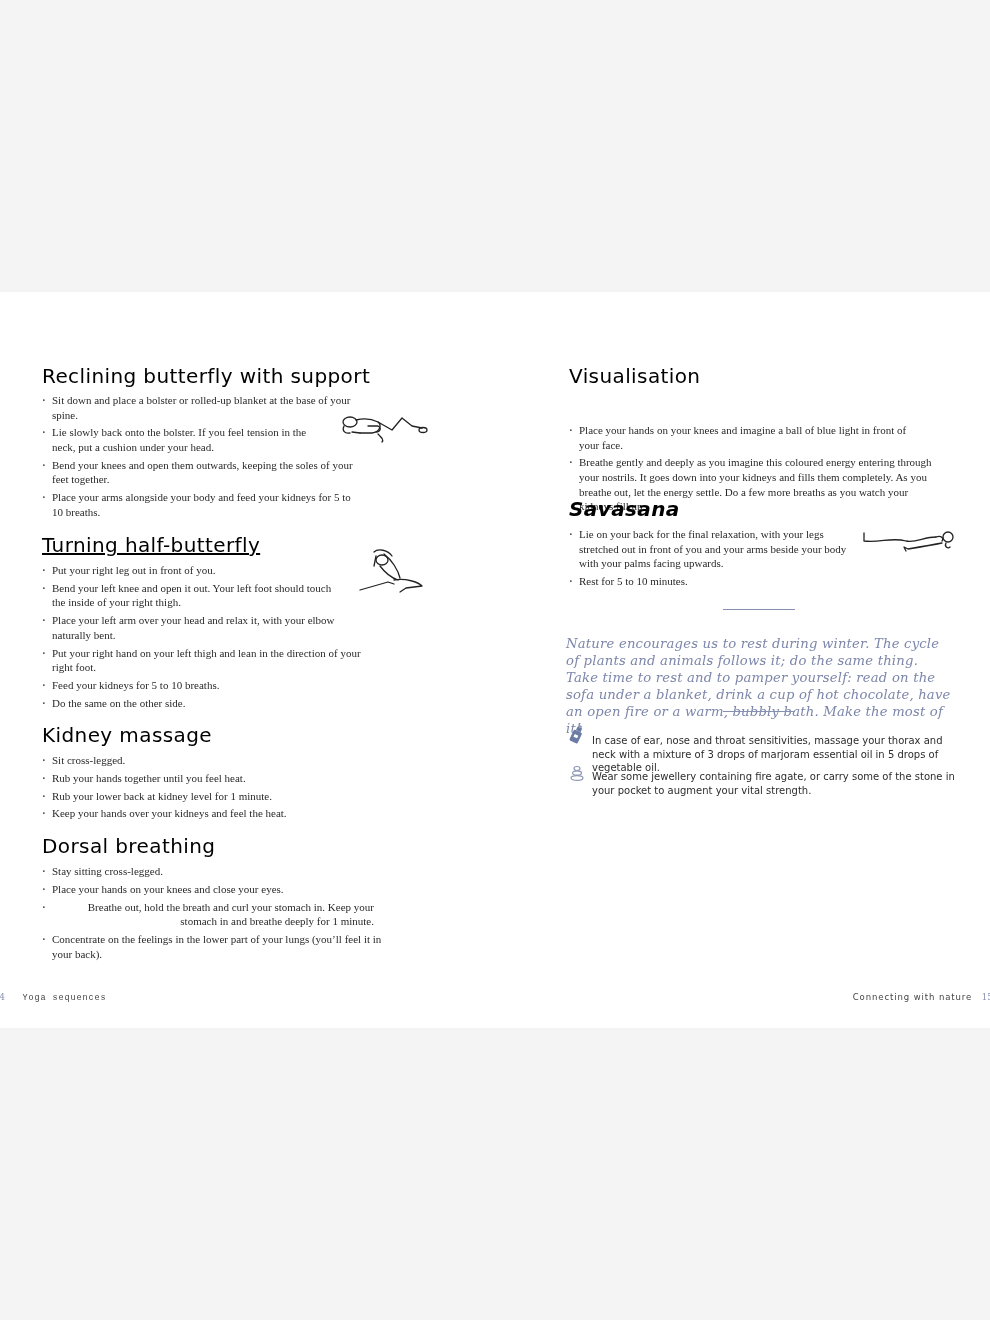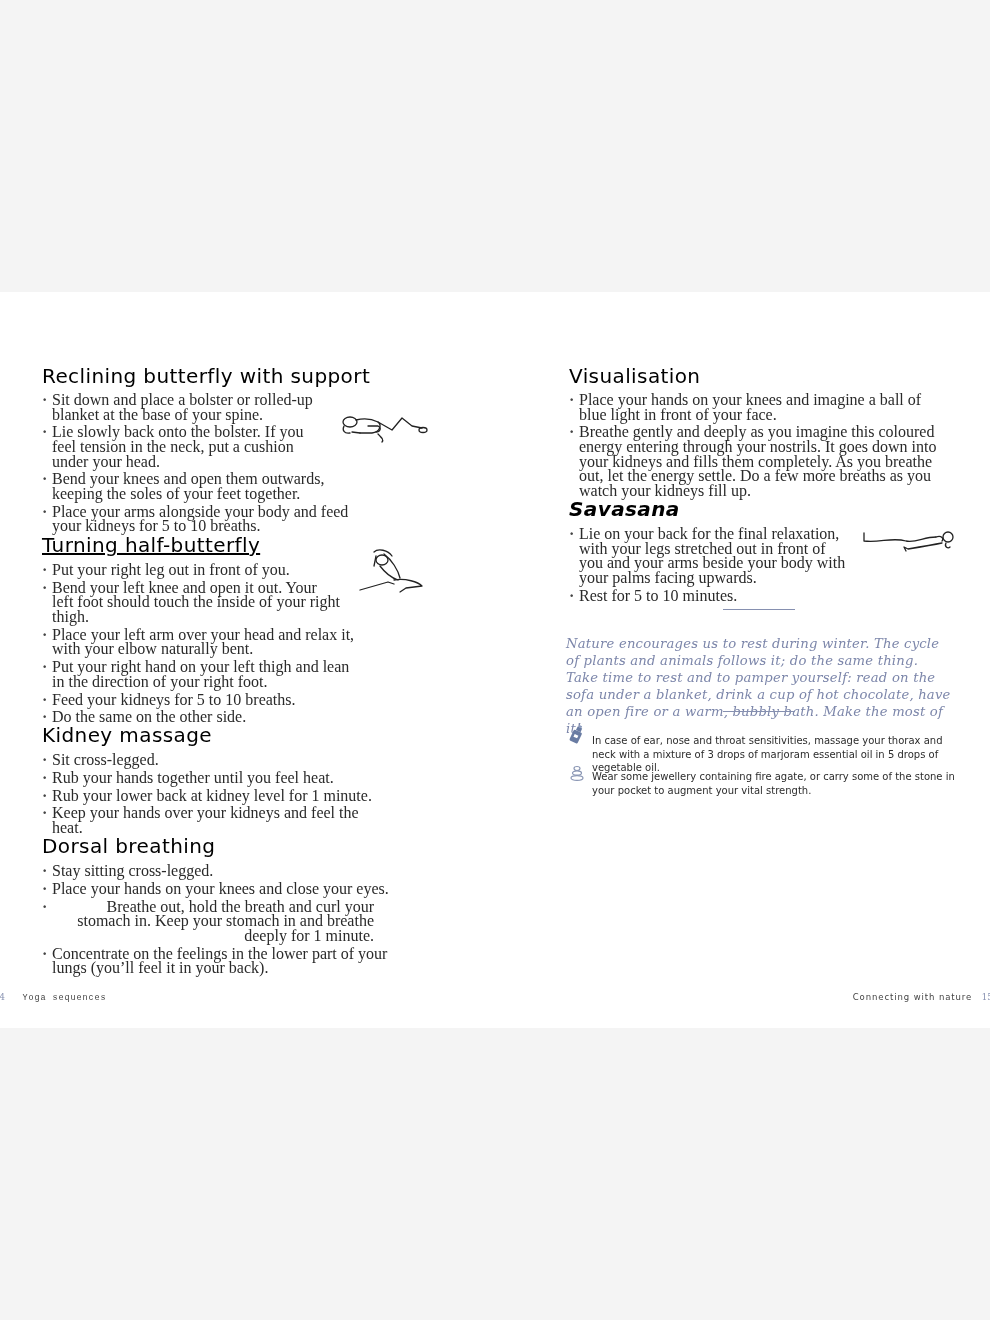--- a/index.html
+++ b/index.html
@@ -25,21 +25,21 @@
     letter-spacing: 0.4px;
     font-weight: normal;
     margin: 0;
     white-space: nowrap;
   }
   .h.italic { font-style: italic; font-weight: bold; }
   ul.bl {
     position: absolute;
     list-style: none;
     margin: 0; padding: 0;
-    font-size: 16px;
+    font-size: 11px;
     line-height: 14.6px;
   }
   ul.bl li {
     position: relative;
     padding-left: 10px;
     margin-bottom: 3.2px;
   }
   ul.bl li::before {
     content: "·";
     position: absolute;
@@ -149,21 +149,21 @@
   <li>Concentrate on the feelings in the lower part of your lungs (you’ll feel it in your back).</li>
 </ul>
 
 <div class="footer" style="left:0px;">
   <span class="pgnum" style="margin-left:-6px;">54</span>
   <span style="margin-left:14px;font-family:Liberation Mono, monospace;">Yoga sequences</span>
 </div>
 
 <h2 class="h" style="left:569px; top:364px;">Visualisation</h2>
 <ul class="bl" style="left:569px; top:393px; width:372px;">
-  <li style="width:350px;">Place your hands on your knees and imagine a ball of blue light in front of your face.</li>
+  <li style="width:350px;margin-top:30px;">Place your hands on your knees and imagine a ball of blue light in front of your face.</li>
   <li>Breathe gently and deeply as you imagine this coloured energy entering through your nostrils. It goes down into your kidneys and fills them completely. As you breathe out, let the energy settle. Do a few more breaths as you watch your kidneys fill up.</li>
 </ul>
 
 <h2 class="h italic" style="left:569px; top:497px;">Savasana</h2>
 <ul class="bl" style="left:569px; top:527px; width:282px;">
   <li>Lie on your back for the final relaxation, with your legs stretched out in front of you and your arms beside your body with your palms facing upwards.</li>
   <li>Rest for 5 to 10 minutes.</li>
 </ul>
 <svg class="illus" style="left:860px; top:525px;" width="98" height="30" viewBox="0 0 98 30">
   <g fill="none" stroke="#222" stroke-width="1.3" stroke-linecap="round" stroke-linejoin="round">

